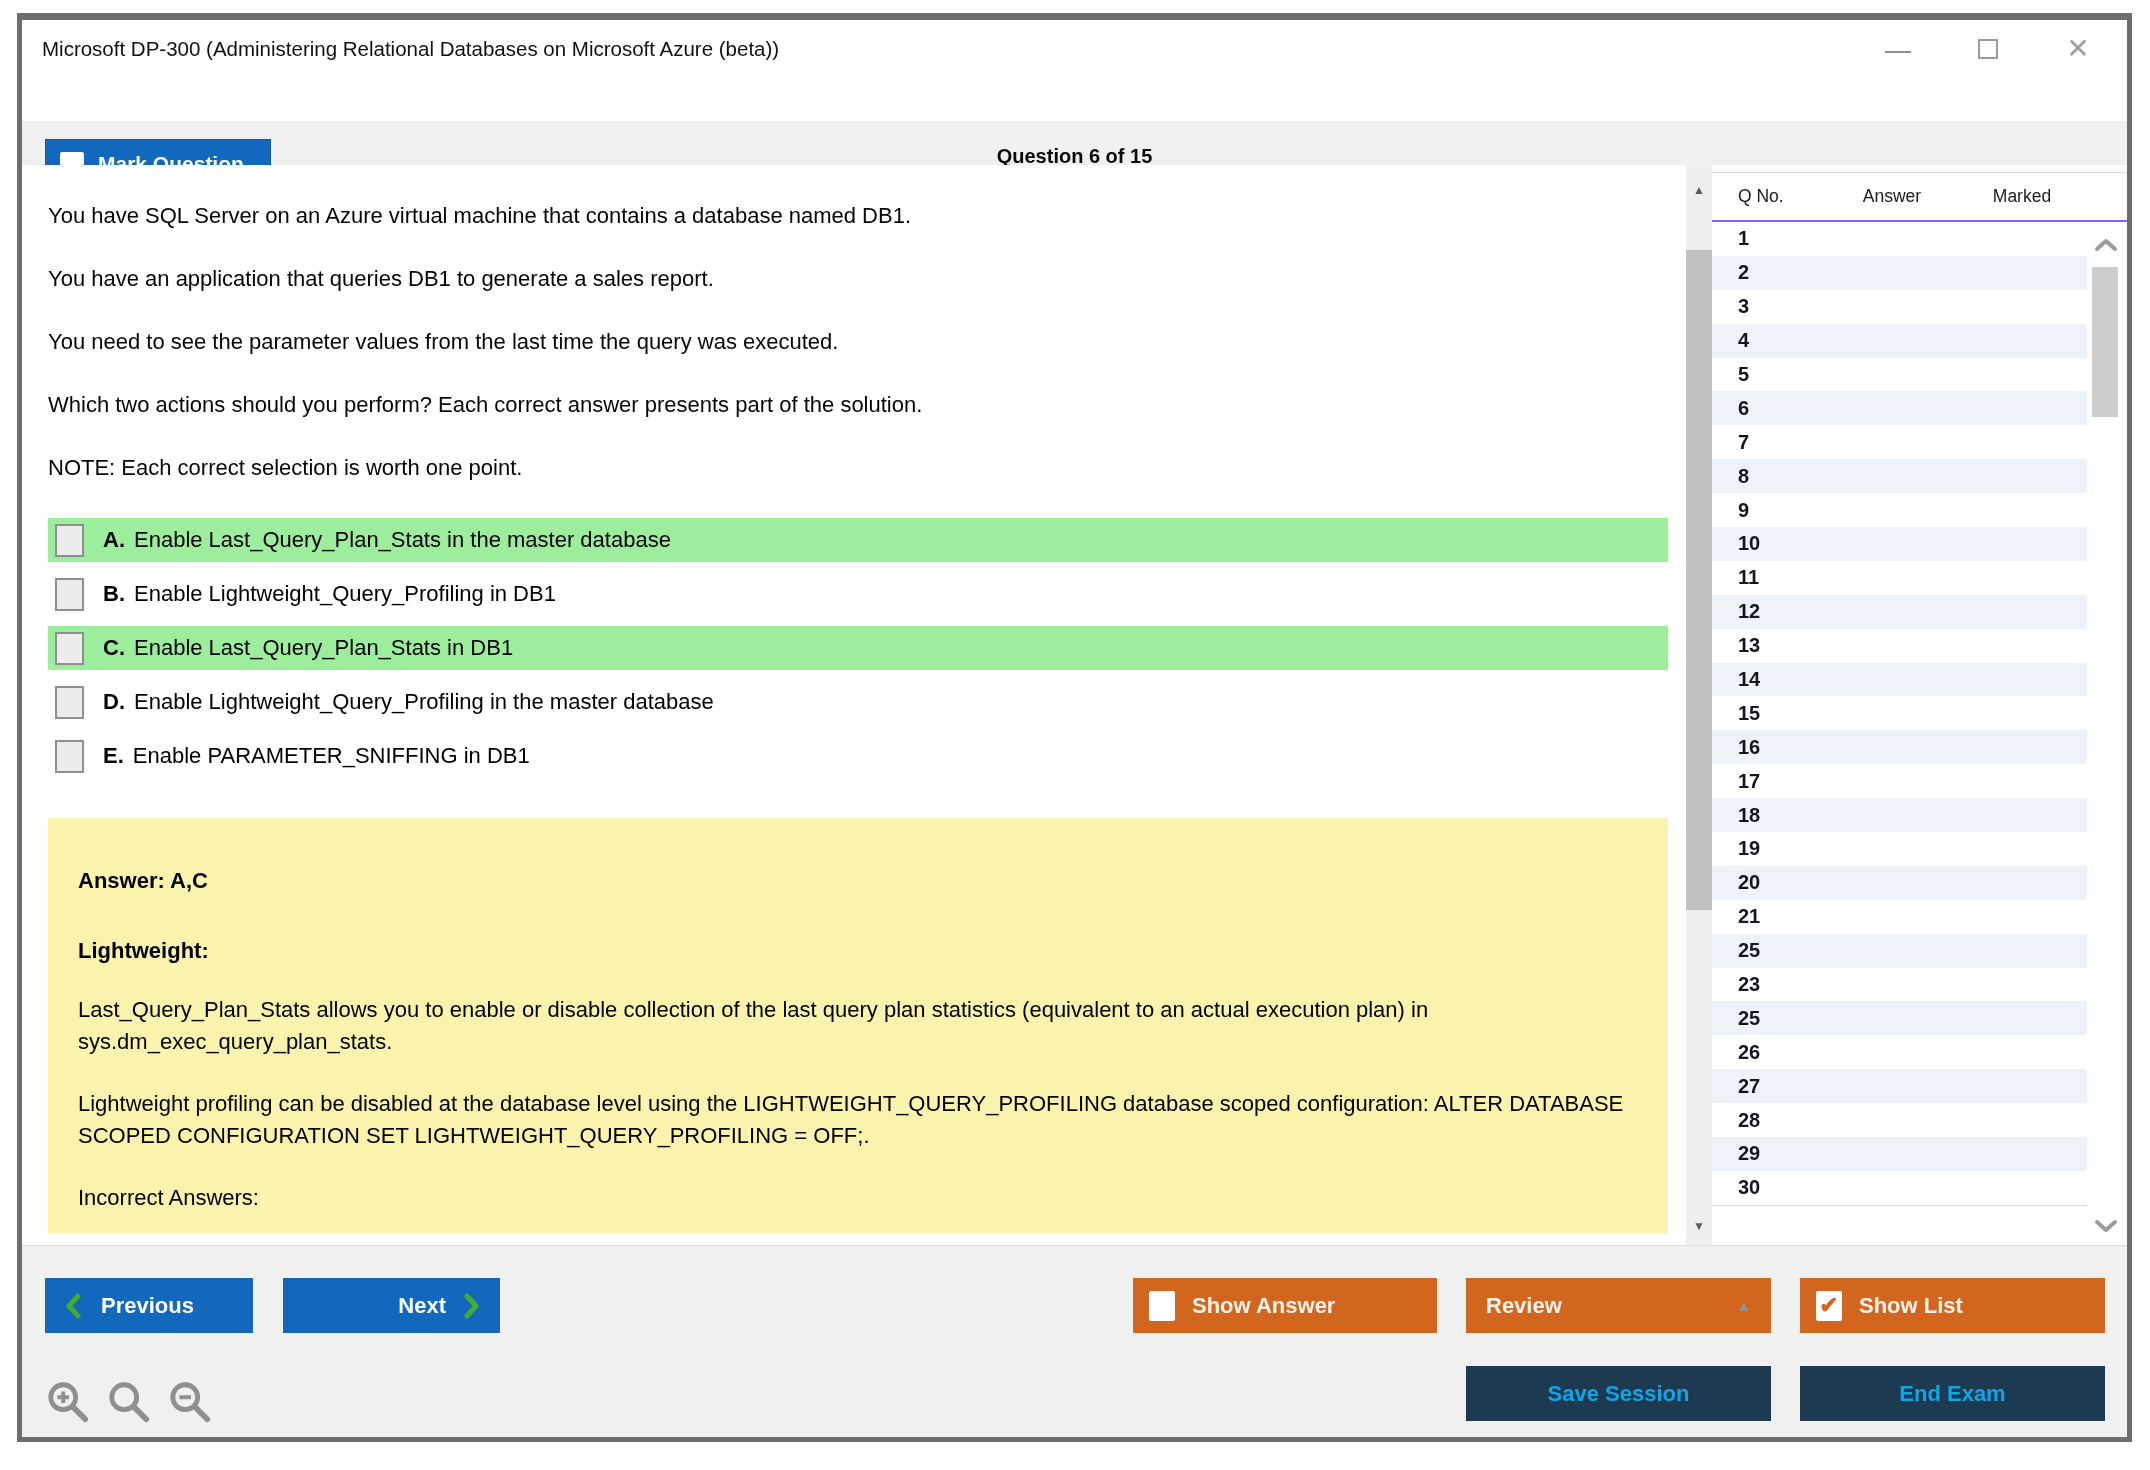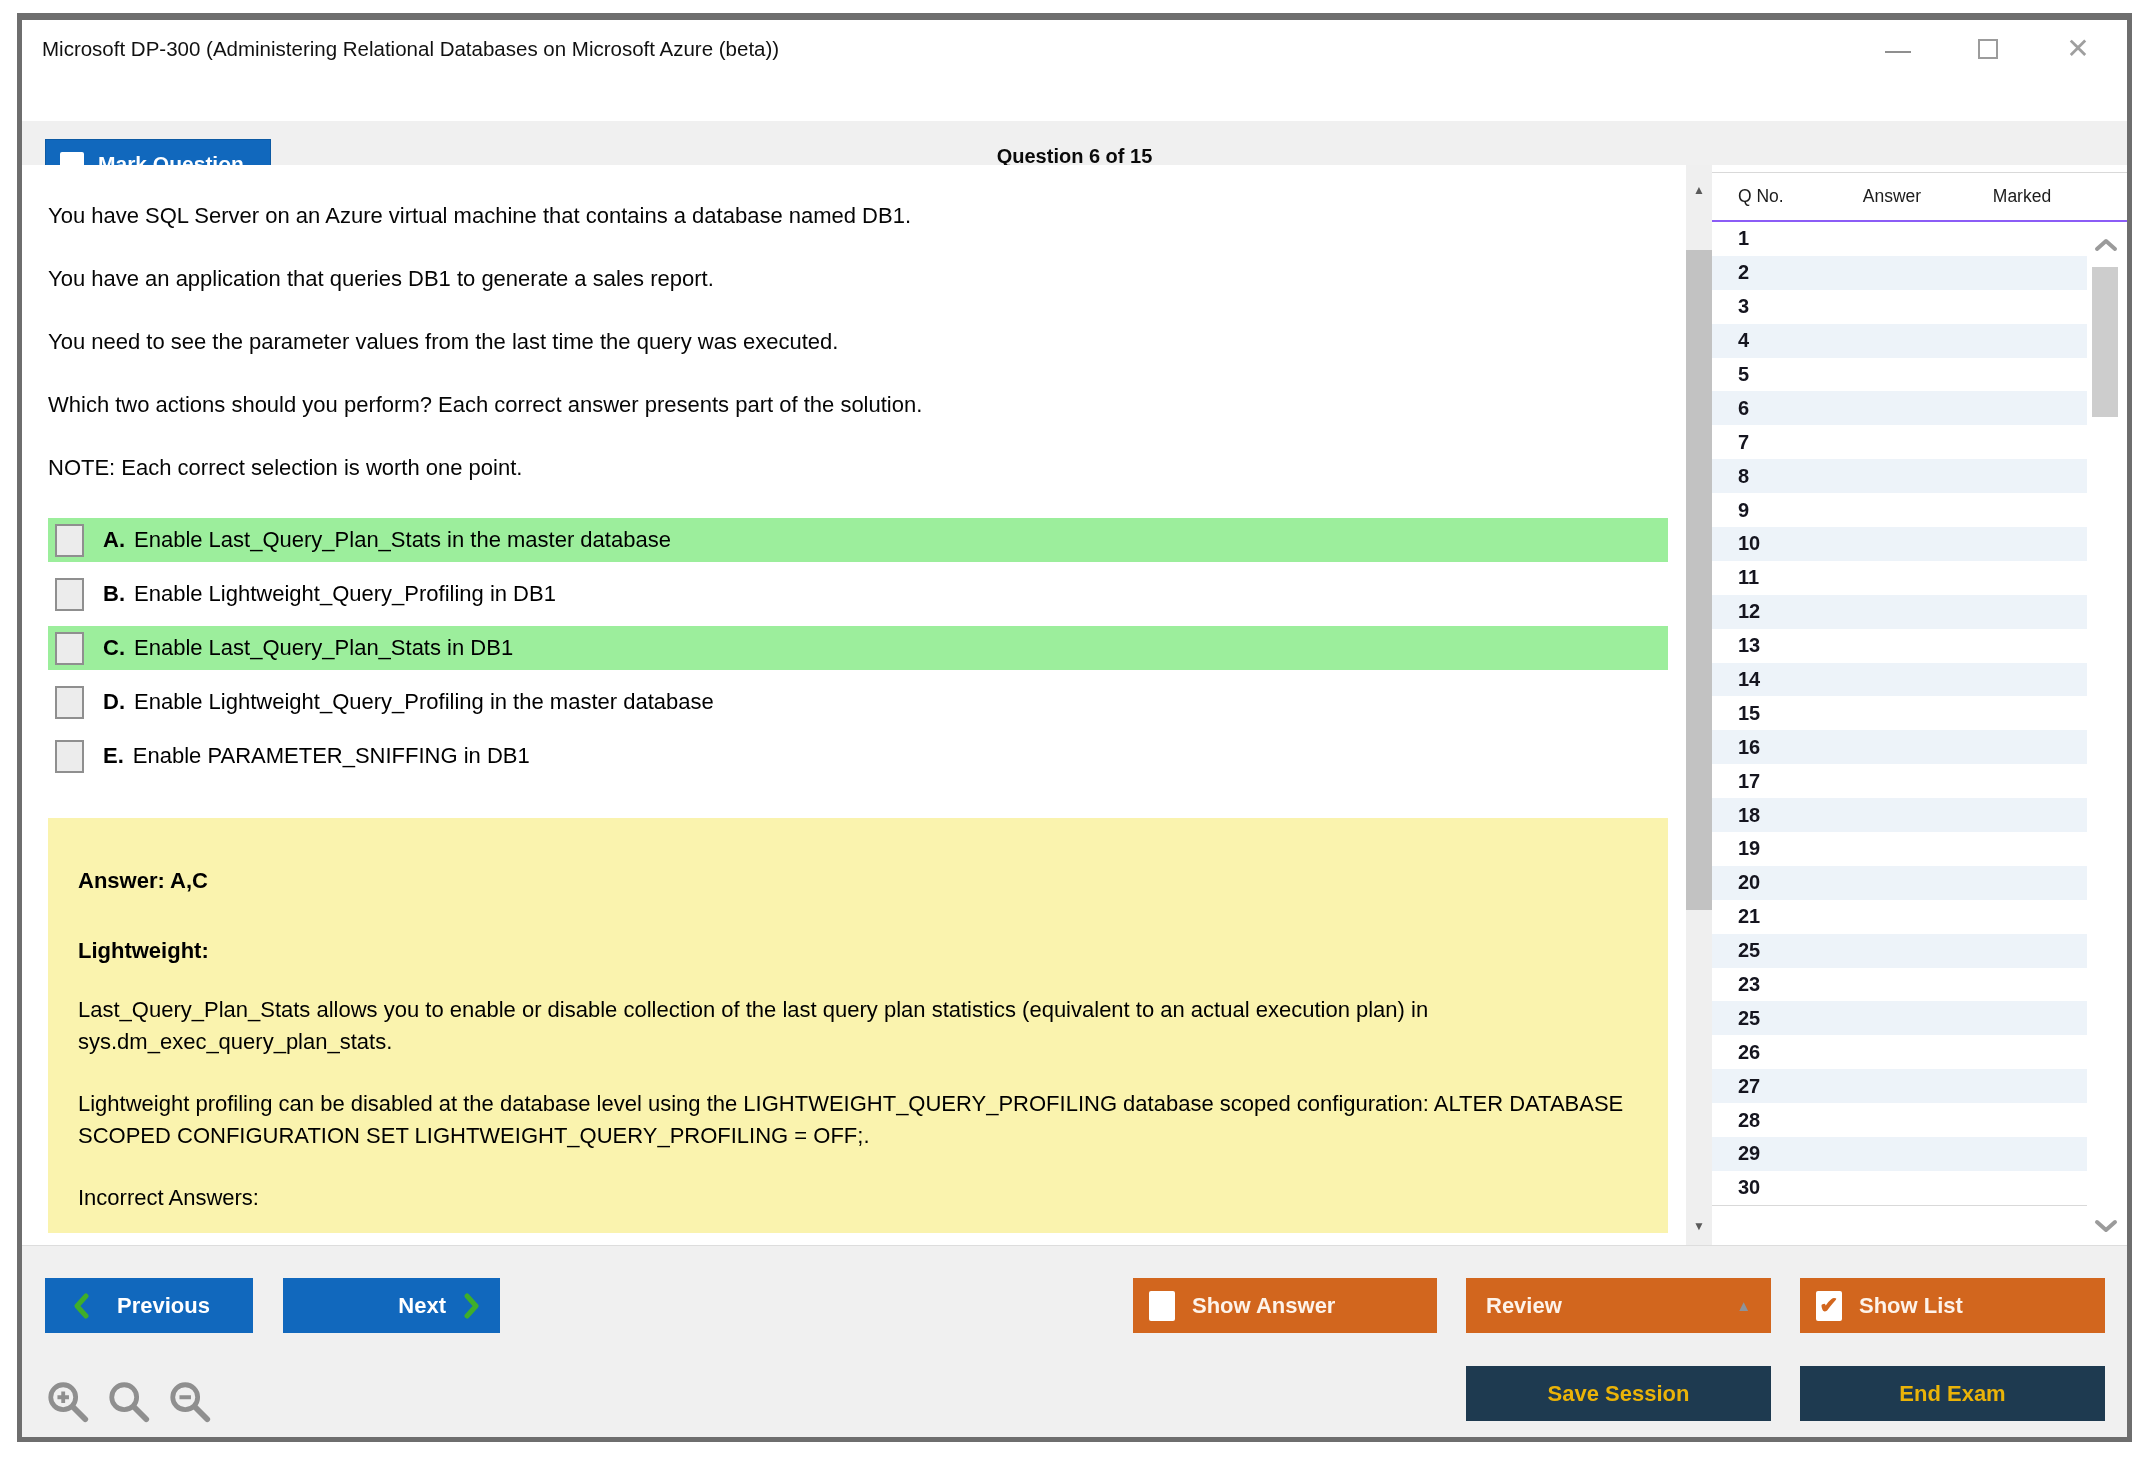--- a/index.html
+++ b/index.html
@@ -67,22 +67,22 @@
   .tscroll { position:absolute; right:2px; top:57px; width:38px; height:1017px; }
   .ts-chevron { position:absolute; left:6px; width:26px; height:18px; }
   .ts-up { top:14px; } .ts-down { bottom:4px; }
   .ts-thumb { position:absolute; left:5px; top:45px; width:26px; height:150px; background:#cdcdcd; }
 
   
   .footer { position:absolute; left:0; bottom:0; width:2105px; height:192px; background:#f0f0f0; border-top:1px solid #dddddd; }
   .fbtn { position:absolute; height:55px; display:flex; align-items:center; font-size:22px; cursor:default; }
   .btn-blue { background:var(--accent-blue,#1168bd); color:#fff; font-weight:700; }
   .btn-orange { background:var(--accent-orange,#d2661e); color:#fdf3ea; font-weight:600; }
-  .btn-navy { background:var(--navy,#1e3a50); color:#eab308; font-weight:600; justify-content:center; }
-  .btn-prev { left:23px; top:32px; width:208px; padding-left:28px; gap:28px; }
+  .btn-navy { background:var(--navy,#1e3a50); color:#0ea5e9; font-weight:600; justify-content:center; }
+  .btn-prev { left:23px; top:32px; width:208px; padding-left:20px; gap:20px; }
   .btn-next { left:261px; top:32px; width:217px; justify-content:flex-end; padding-right:20px; gap:18px; }
   .btn-show-answer { left:1111px; top:32px; width:304px; padding-left:16px; gap:17px; }
   .btn-review { left:1444px; top:32px; width:305px; padding:0 20px; }
   .btn-show-list { left:1778px; top:32px; width:305px; padding-left:16px; gap:17px; }
   .btn-save { left:1444px; top:120px; width:305px; }
   .btn-end { left:1778px; top:120px; width:305px; }
   .chk-white { flex:none; width:26px; height:30px; background:#fff; border-radius:2px; display:flex; align-items:center; justify-content:center; }
   .chk-mark { color:var(--accent-orange,#d2661e); font-size:23px; font-weight:700; line-height:1; }
   .review-tri { margin-left:auto; color:#8d939b; font-size:15px; }
   .zoom-icons { position:absolute; left:23px; top:133px; display:flex; gap:15px; }

